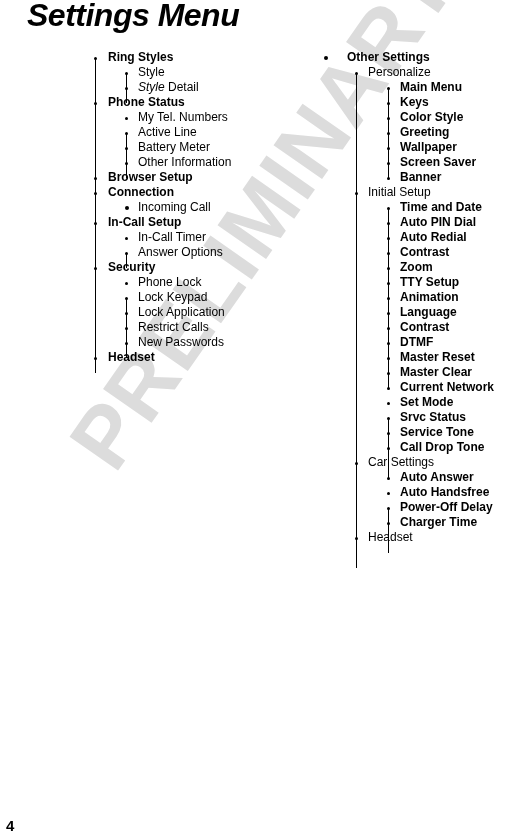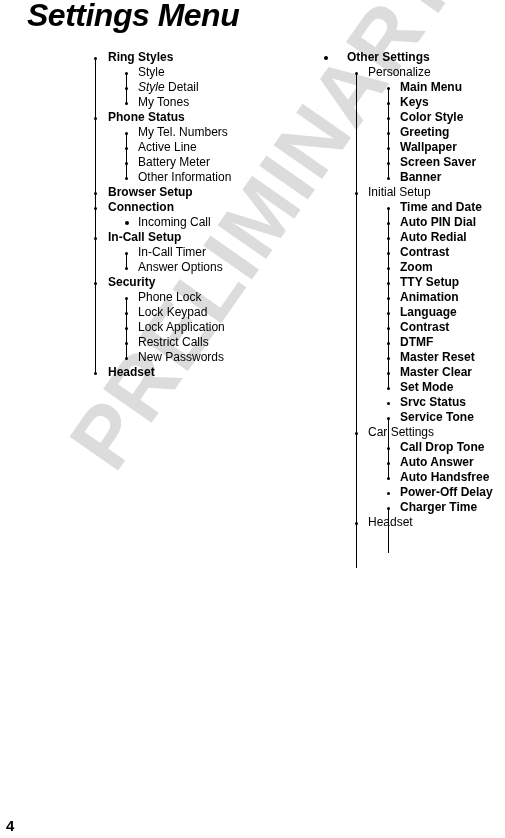--- a/index.html
+++ b/index.html
@@ -157,24 +157,20 @@
           <span class="label">Ring Styles</span>
         </div>
         <div class="row lvl2">
           <span class="bullet"></span>
           <span class="label">Style</span>
         </div>
         <div class="row lvl2">
           <span class="bullet"></span>
           <span class="label"><em class="itl">Style</em> Detail</span>
         </div>
-        <div class="row lvl2">
-          <span class="bullet"></span>
-          <span class="label">My Tones</span>
-        </div>
         <div class="row lvl1">
           <span class="bullet"></span>
           <span class="label">Phone Status</span>
         </div>
         <div class="row lvl2">
           <span class="bullet"></span>
           <span class="label">My Tel. Numbers</span>
         </div>
         <div class="row lvl2">
           <span class="bullet"></span>
@@ -332,37 +328,41 @@
         <div class="row lvl3">
           <span class="bullet"></span>
           <span class="label">Master Reset</span>
         </div>
         <div class="row lvl3">
           <span class="bullet"></span>
           <span class="label">Master Clear</span>
         </div>
         <div class="row lvl3">
           <span class="bullet"></span>
+          <span class="label">Current Network</span>
+        </div>
+        <div class="row lvl3">
+          <span class="bullet"></span>
           <span class="label">Set Mode</span>
         </div>
         <div class="row lvl3">
           <span class="bullet"></span>
           <span class="label">Srvc Status</span>
         </div>
         <div class="row lvl3">
           <span class="bullet"></span>
           <span class="label">Service Tone</span>
         </div>
+        <div class="row lvl3">
+          <span class="bullet"></span>
+          <span class="label">Call Drop Tone</span>
+        </div>
         <div class="row lvl2">
           <span class="bullet"></span>
           <span class="label">Car Settings</span>
-        </div>
-        <div class="row lvl3">
-          <span class="bullet"></span>
-          <span class="label">Call Drop Tone</span>
         </div>
         <div class="row lvl3">
           <span class="bullet"></span>
           <span class="label">Auto Answer</span>
         </div>
         <div class="row lvl3">
           <span class="bullet"></span>
           <span class="label">Auto Handsfree</span>
         </div>
         <div class="row lvl3">

